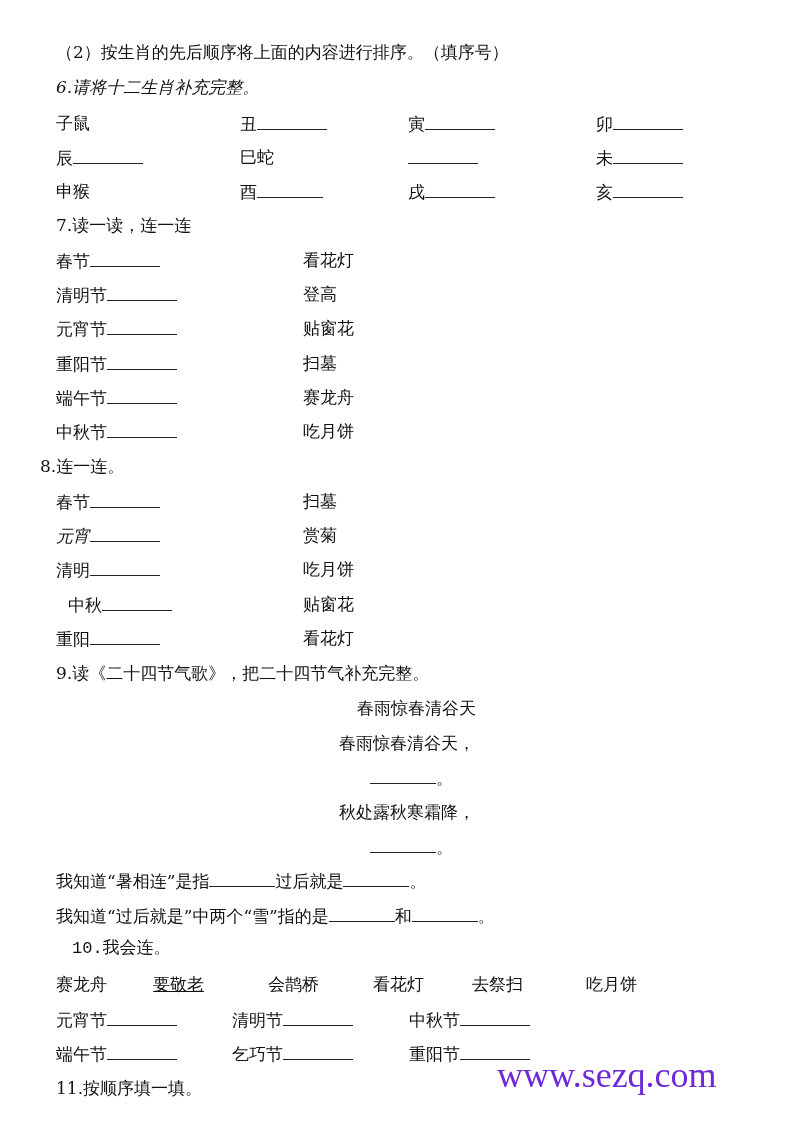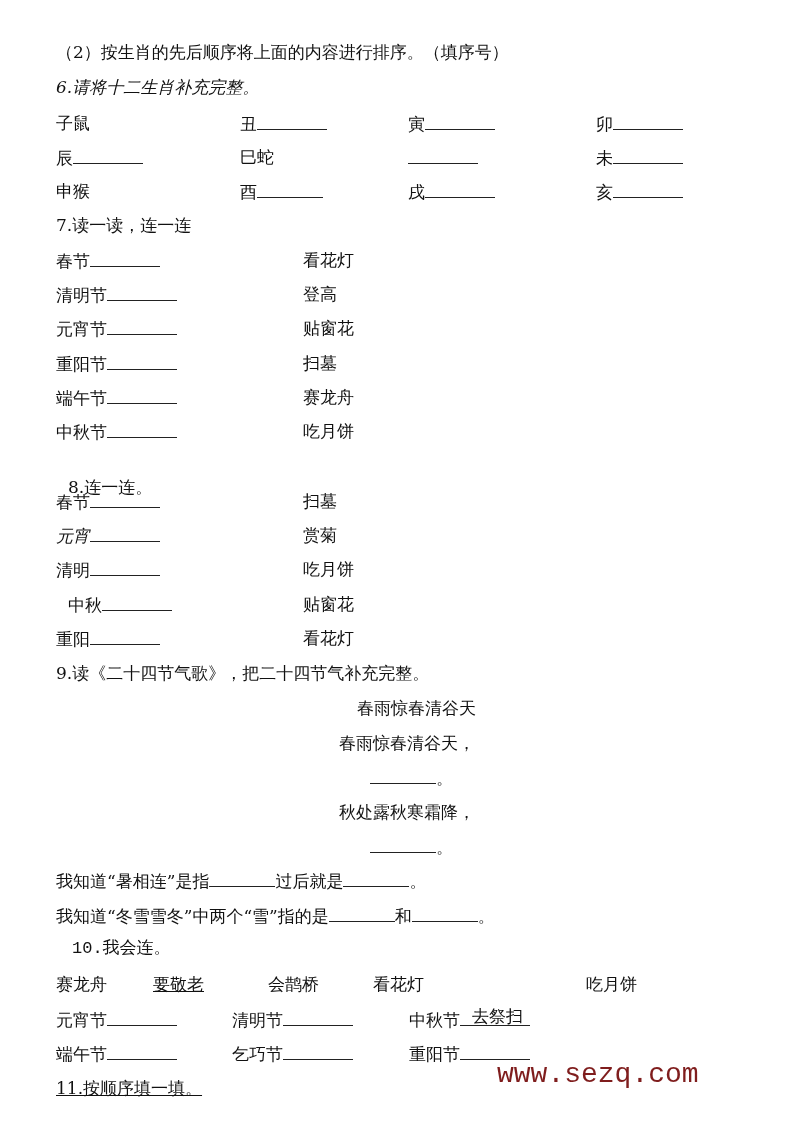--- a/index.html
+++ b/index.html
@@ -8,22 +8,22 @@
     font-family: "DejaVu Serif", "Liberation Serif", serif;
     color: #111;
     font-size: 17px;
   }
   .abs { position: absolute; white-space: nowrap; line-height: 20px; }
   .blank { display: inline-block; border-bottom: 1px solid #222; height: 16px; vertical-align: baseline; }
   .b70 { width: 70px; }
   .b66 { width: 66px; }
   .watermark {
     position: absolute; left: 497px; top: 1055px;
-    font-family: Liberation Mono, monospace;
-    font-size: 28px; color: #7f1d1d; letter-spacing: 0px; line-height: 40px;
+    font-family: Liberation Serif, serif;
+    font-size: 36px; color: #6d28d9; letter-spacing: 0px; line-height: 40px;
   }
 </style>
 </head>
 <body>
 
 <div class="abs" style="left:56px;top:42px;">（2）按生肖的先后顺序将上面的内容进行排序。（填序号）</div>
 
 <div class="abs" style="left:56px;top:77px;font-style:italic;">6.请将十二生肖补充完整。</div>
 
 <div class="abs" style="left:56px;top:113px;"><span>子鼠</span></div>
@@ -50,21 +50,21 @@
 <div class="abs" style="left:56px;top:387px;"><span>端午节</span><span class="blank b70"></span></div>
 <div class="abs" style="left:56px;top:421px;"><span>中秋节</span><span class="blank b70"></span></div>
 
 <div class="abs" style="left:303px;top:250px;">看花灯</div>
 <div class="abs" style="left:303px;top:284px;">登高</div>
 <div class="abs" style="left:303px;top:318px;">贴窗花</div>
 <div class="abs" style="left:303px;top:353px;">扫墓</div>
 <div class="abs" style="left:303px;top:387px;">赛龙舟</div>
 <div class="abs" style="left:303px;top:421px;">吃月饼</div>
 
-<div class="abs" style="left:68px;top:456px;margin-top:21px;">8.连一连。</div>
+<div class="abs" style="left:40px;top:456px;">8.连一连。</div>
 
 <div class="abs" style="left:56px;top:491px;"><span>春节</span><span class="blank b70"></span></div>
 <div class="abs" style="left:56px;top:525px;font-style:italic;"><span>元宵</span><span class="blank b70"></span></div>
 <div class="abs" style="left:56px;top:559px;"><span>清明</span><span class="blank b70"></span></div>
 <div class="abs" style="left:68px;top:594px;"><span>中秋</span><span class="blank b70"></span></div>
 <div class="abs" style="left:56px;top:628px;"><span>重阳</span><span class="blank b70"></span></div>
 
 <div class="abs" style="left:303px;top:491px;">扫墓</div>
 <div class="abs" style="left:303px;top:525px;">赏菊</div>
 <div class="abs" style="left:303px;top:559px;">吃月饼</div>
@@ -72,34 +72,34 @@
 <div class="abs" style="left:303px;top:628px;">看花灯</div>
 
 <div class="abs" style="left:56px;top:663px;">9.读《二十四节气歌》，把二十四节气补充完整。</div>
 <div class="abs" style="left:357px;top:698px;">春雨惊春清谷天</div>
 <div class="abs" style="left:339px;top:733px;">春雨惊春清谷天，</div>
 <div class="abs" style="left:370px;top:767px;"><span class="blank b66"></span><span>。</span></div>
 <div class="abs" style="left:339px;top:802px;">秋处露秋寒霜降，</div>
 <div class="abs" style="left:370px;top:836px;"><span class="blank b66"></span><span>。</span></div>
 
 <div class="abs" style="left:56px;top:870px;"><span>我知道“暑相连”是指</span><span class="blank b66"></span><span>过后就是</span><span class="blank b66"></span><span>。</span></div>
-<div class="abs" style="left:56px;top:905px;"><span>我知道“冬雪雪冬”中两个“雪”指的是</span><span class="blank b66"></span><span>和</span><span class="blank b66"></span><span>。</span></div>
+<div class="abs" style="left:56px;top:905px;"><span>我知道“过后就是”中两个“雪”指的是</span><span class="blank b66"></span><span>和</span><span class="blank b66"></span><span>。</span></div>
 
 <div class="abs" style="left:72px;top:939px;font-family:Liberation Mono, monospace;">10.我会连。</div>
 
 <div class="abs" style="left:56px;top:974px;">赛龙舟</div>
 <div class="abs" style="left:153px;top:974px;text-decoration:underline;">要敬老</div>
 <div class="abs" style="left:268px;top:974px;">会鹊桥</div>
 <div class="abs" style="left:373px;top:974px;">看花灯</div>
-<div class="abs" style="left:472px;top:1006px;">去祭扫</div>
+<div class="abs" style="left:472px;top:974px;">去祭扫</div>
 <div class="abs" style="left:586px;top:974px;">吃月饼</div>
 
 <div class="abs" style="left:56px;top:1009px;"><span>元宵节</span><span class="blank b70"></span></div>
 <div class="abs" style="left:232px;top:1009px;"><span>清明节</span><span class="blank b70"></span></div>
 <div class="abs" style="left:409px;top:1009px;"><span>中秋节</span><span class="blank b70"></span></div>
 
 <div class="abs" style="left:56px;top:1043px;"><span>端午节</span><span class="blank b70"></span></div>
 <div class="abs" style="left:232px;top:1043px;"><span>乞巧节</span><span class="blank b70"></span></div>
 <div class="abs" style="left:409px;top:1043px;"><span>重阳节</span><span class="blank b70"></span></div>
 
-<div class="abs" style="left:56px;top:1078px;text-decoration:underline;">11.按顺序填一填。</div>
+<div class="abs" style="left:56px;top:1078px;">11.按顺序填一填。</div>
 
 <div class="watermark">www.sezq.com</div>
 
 </body></html>

